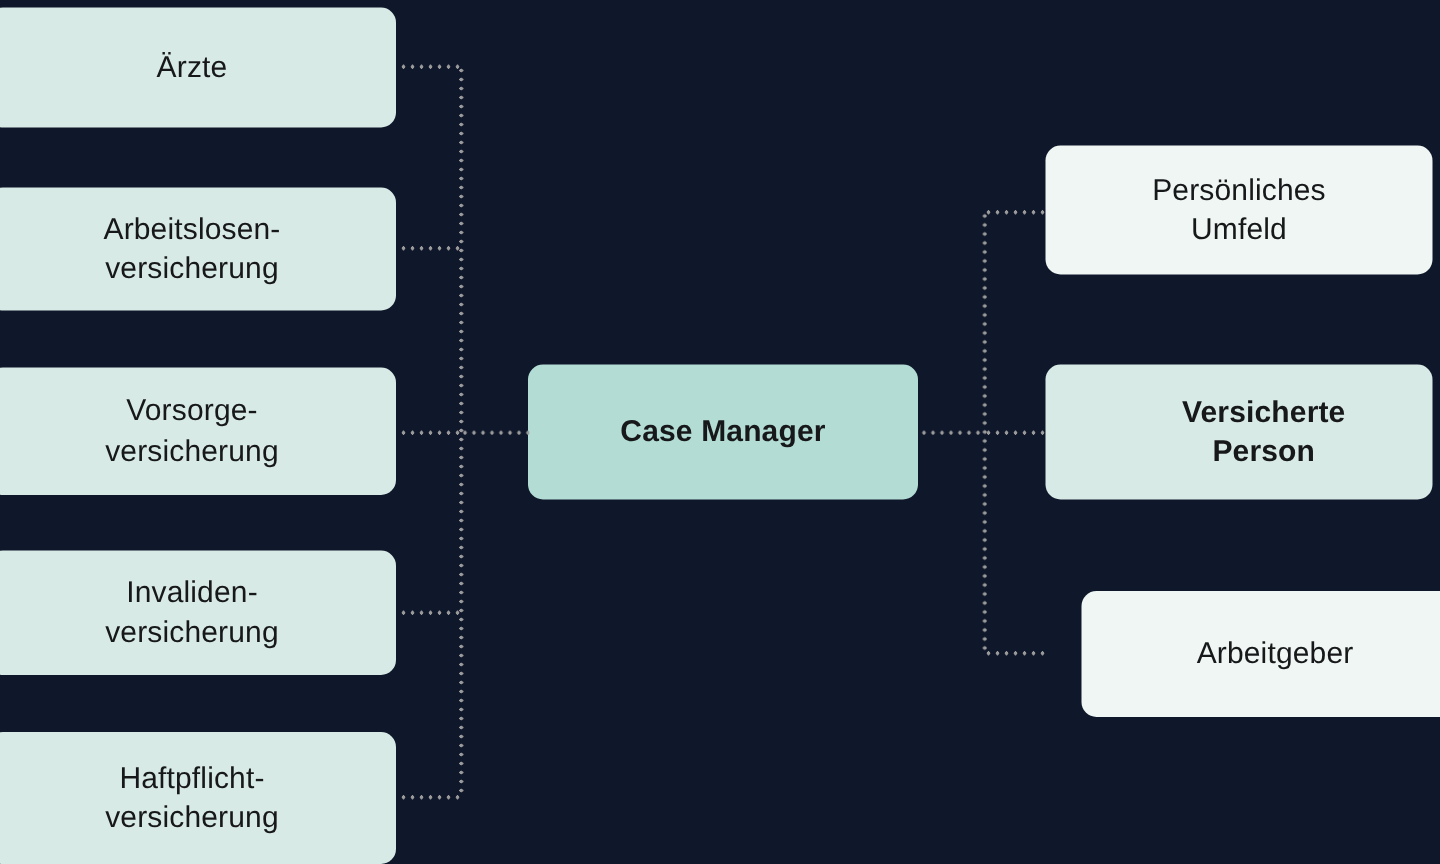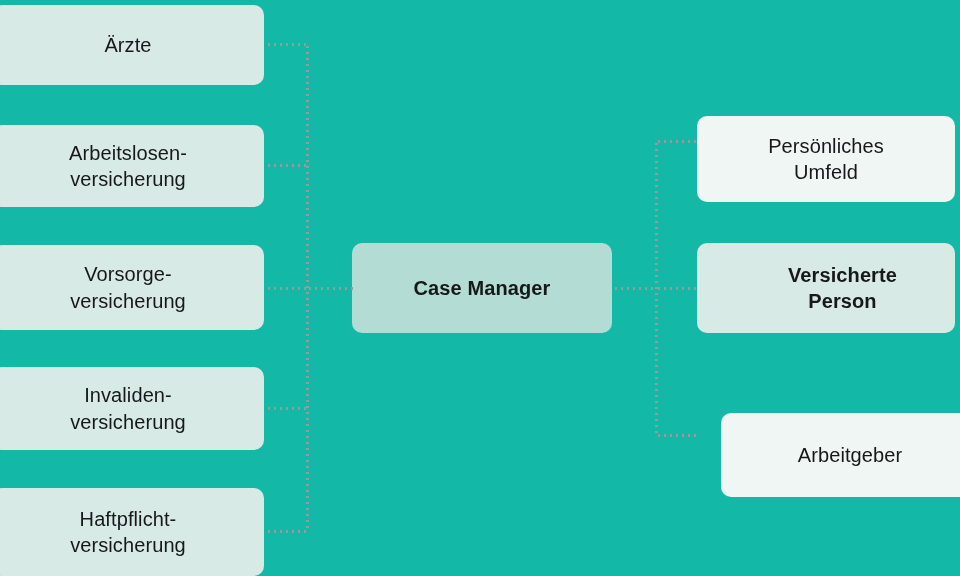--- a/index.html
+++ b/index.html
@@ -7,40 +7,40 @@
     padding: 0;
     background: #ffffff;
   }
   body {
     font-family: "Liberation Sans", sans-serif;
   }
   #diagram {
     position: relative;
     width: 960px;
     height: 576px;
-    background: #14b8a6;
+    background: #0f172a;
     overflow: hidden;
   }
   .node {
     position: absolute;
     display: flex;
     align-items: center;
     justify-content: center;
     text-align: center;
     border-radius: 10px;
     box-sizing: border-box;
     padding: 4px 10px;
     color: #17181a;
     font-size: 20px;
     line-height: 1.32;
     font-weight: 400;
     letter-spacing: 0.1px;
   }
   .node.tone-mid   { background: #d8eae6; }
-  .node.tone-light { background: #eff6f3; margin-top: 19px; }
+  .node.tone-light { background: #eff6f3; }
   .node.tone-dark  { background: #b3dcd4; }
   .node.bold       { font-weight: 700; }
   .node .label { display: block; white-space: pre-line; }
 
   
   .conn-h, .conn-v {
     position: absolute;
   }
   .conn-h {
     height: 3px;

